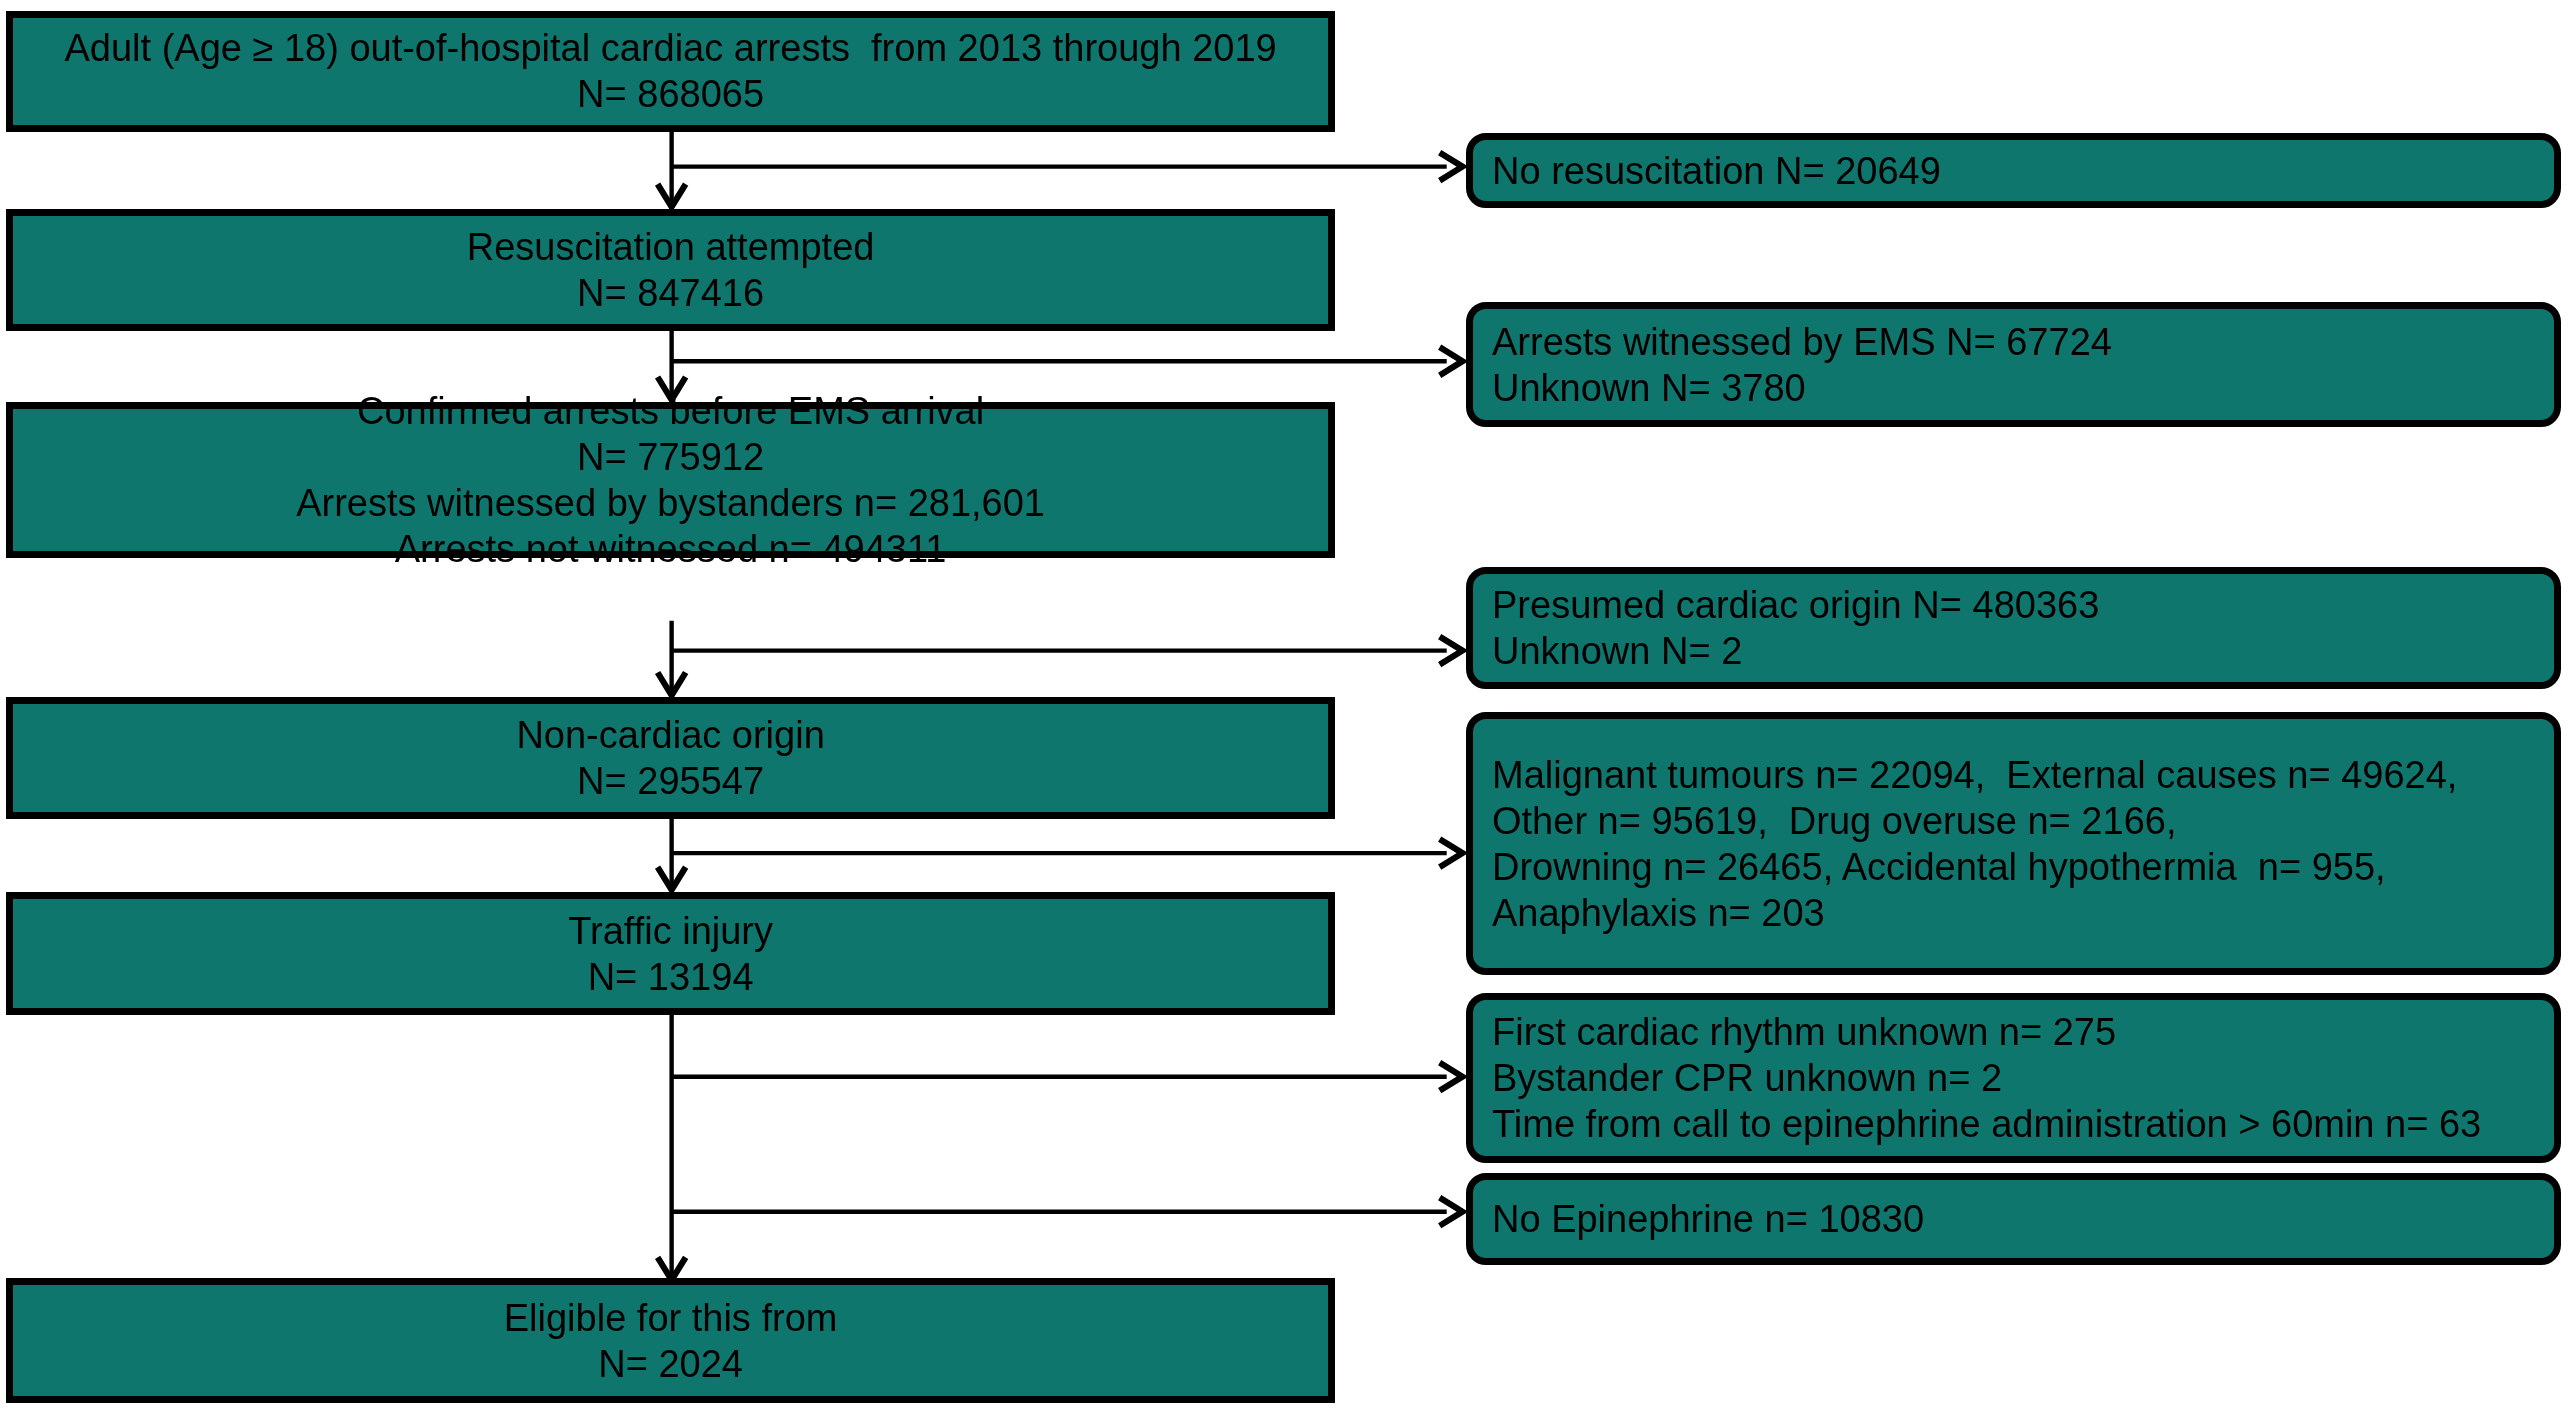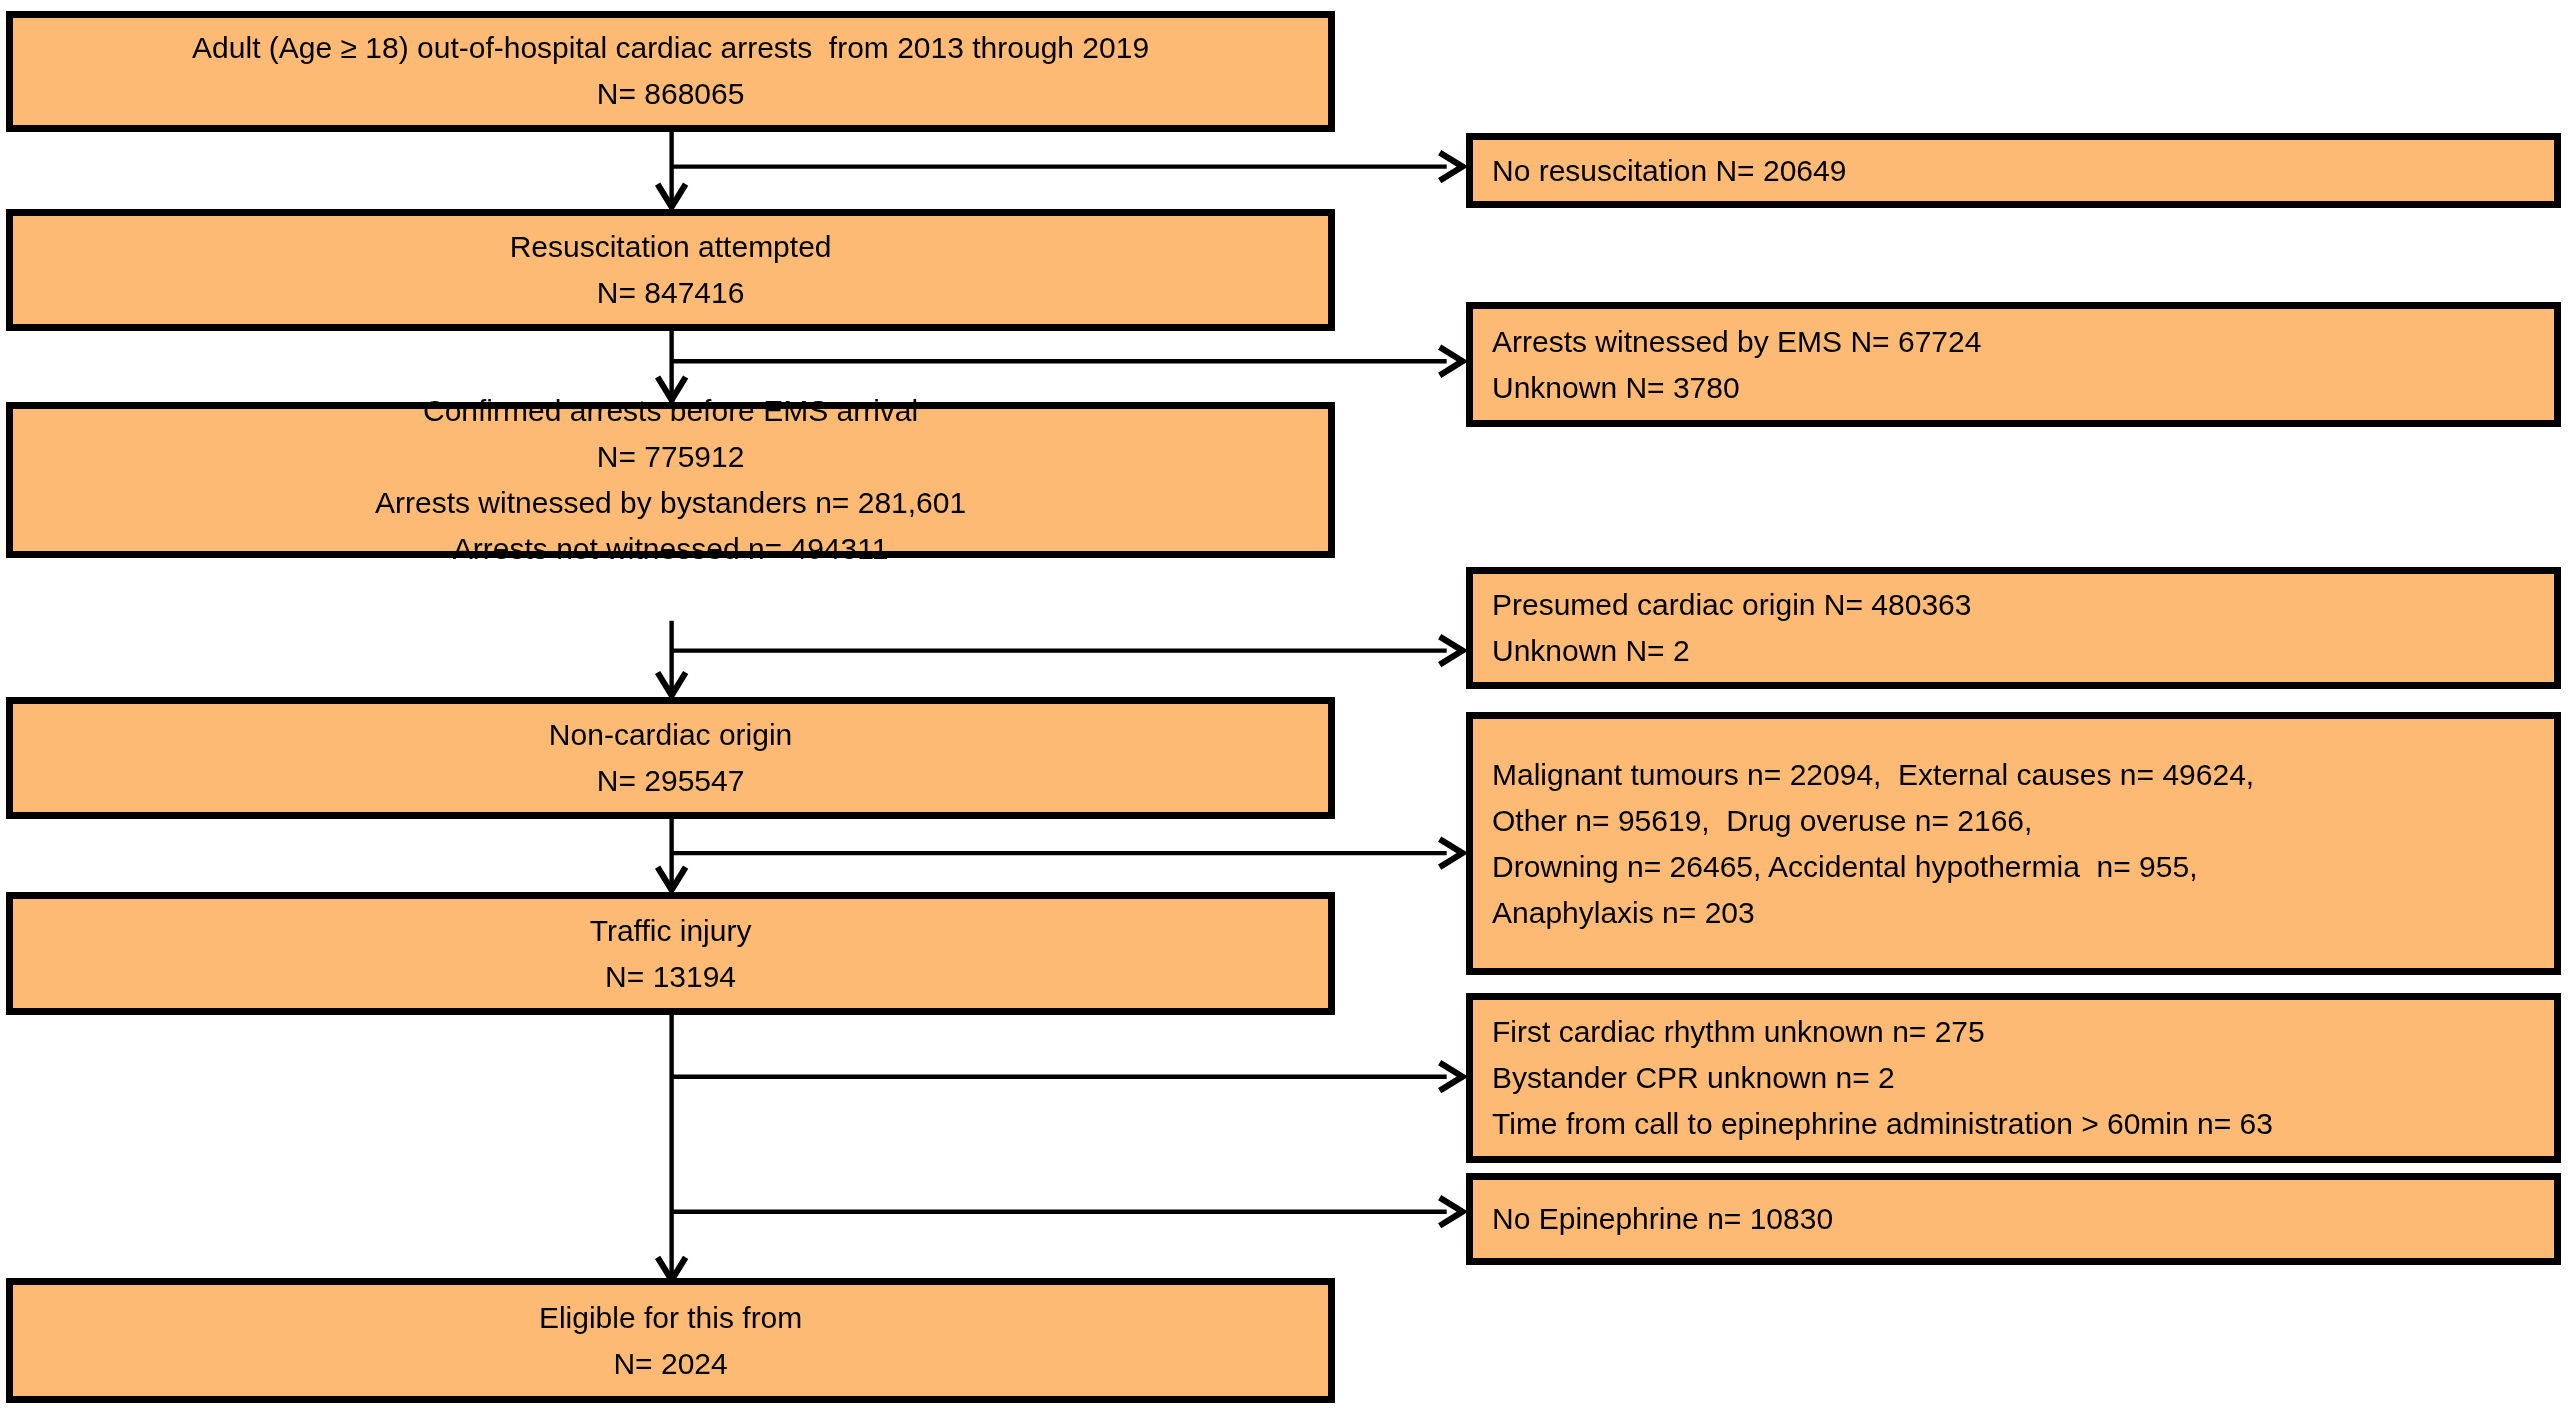--- a/index.html
+++ b/index.html
@@ -8,38 +8,39 @@
     width:2576px;height:1416px;
     background:#ffffff;
     font-family:"Liberation Sans",sans-serif;
     color:#000000;
     overflow:hidden;
   }
   .box{
     position:absolute;
     box-sizing:border-box;
     border:7px solid #000000;
-    background:#fdba74;
+    background:#0f766e;
     display:flex;
     flex-direction:column;
     justify-content:center;
-    font-size:30px;
+    font-size:38px;
     line-height:46px;
   }
   .left-col{
     left:6.1px;width:1329px;
     align-items:center;
     text-align:center;
   }
   .right-col{
     left:1466px;width:1095px;
     align-items:flex-start;
     text-align:left;
     padding-left:19px;
     padding-right:8px;
+    border-radius:20px;
   }
   .line{white-space:pre;}
   #connectors{
     position:absolute;left:0;top:0;
     width:2576px;height:1416px;
     pointer-events:none;
   }
   #connectors line, #connectors polyline{
     stroke:#000000;
     fill:none;

